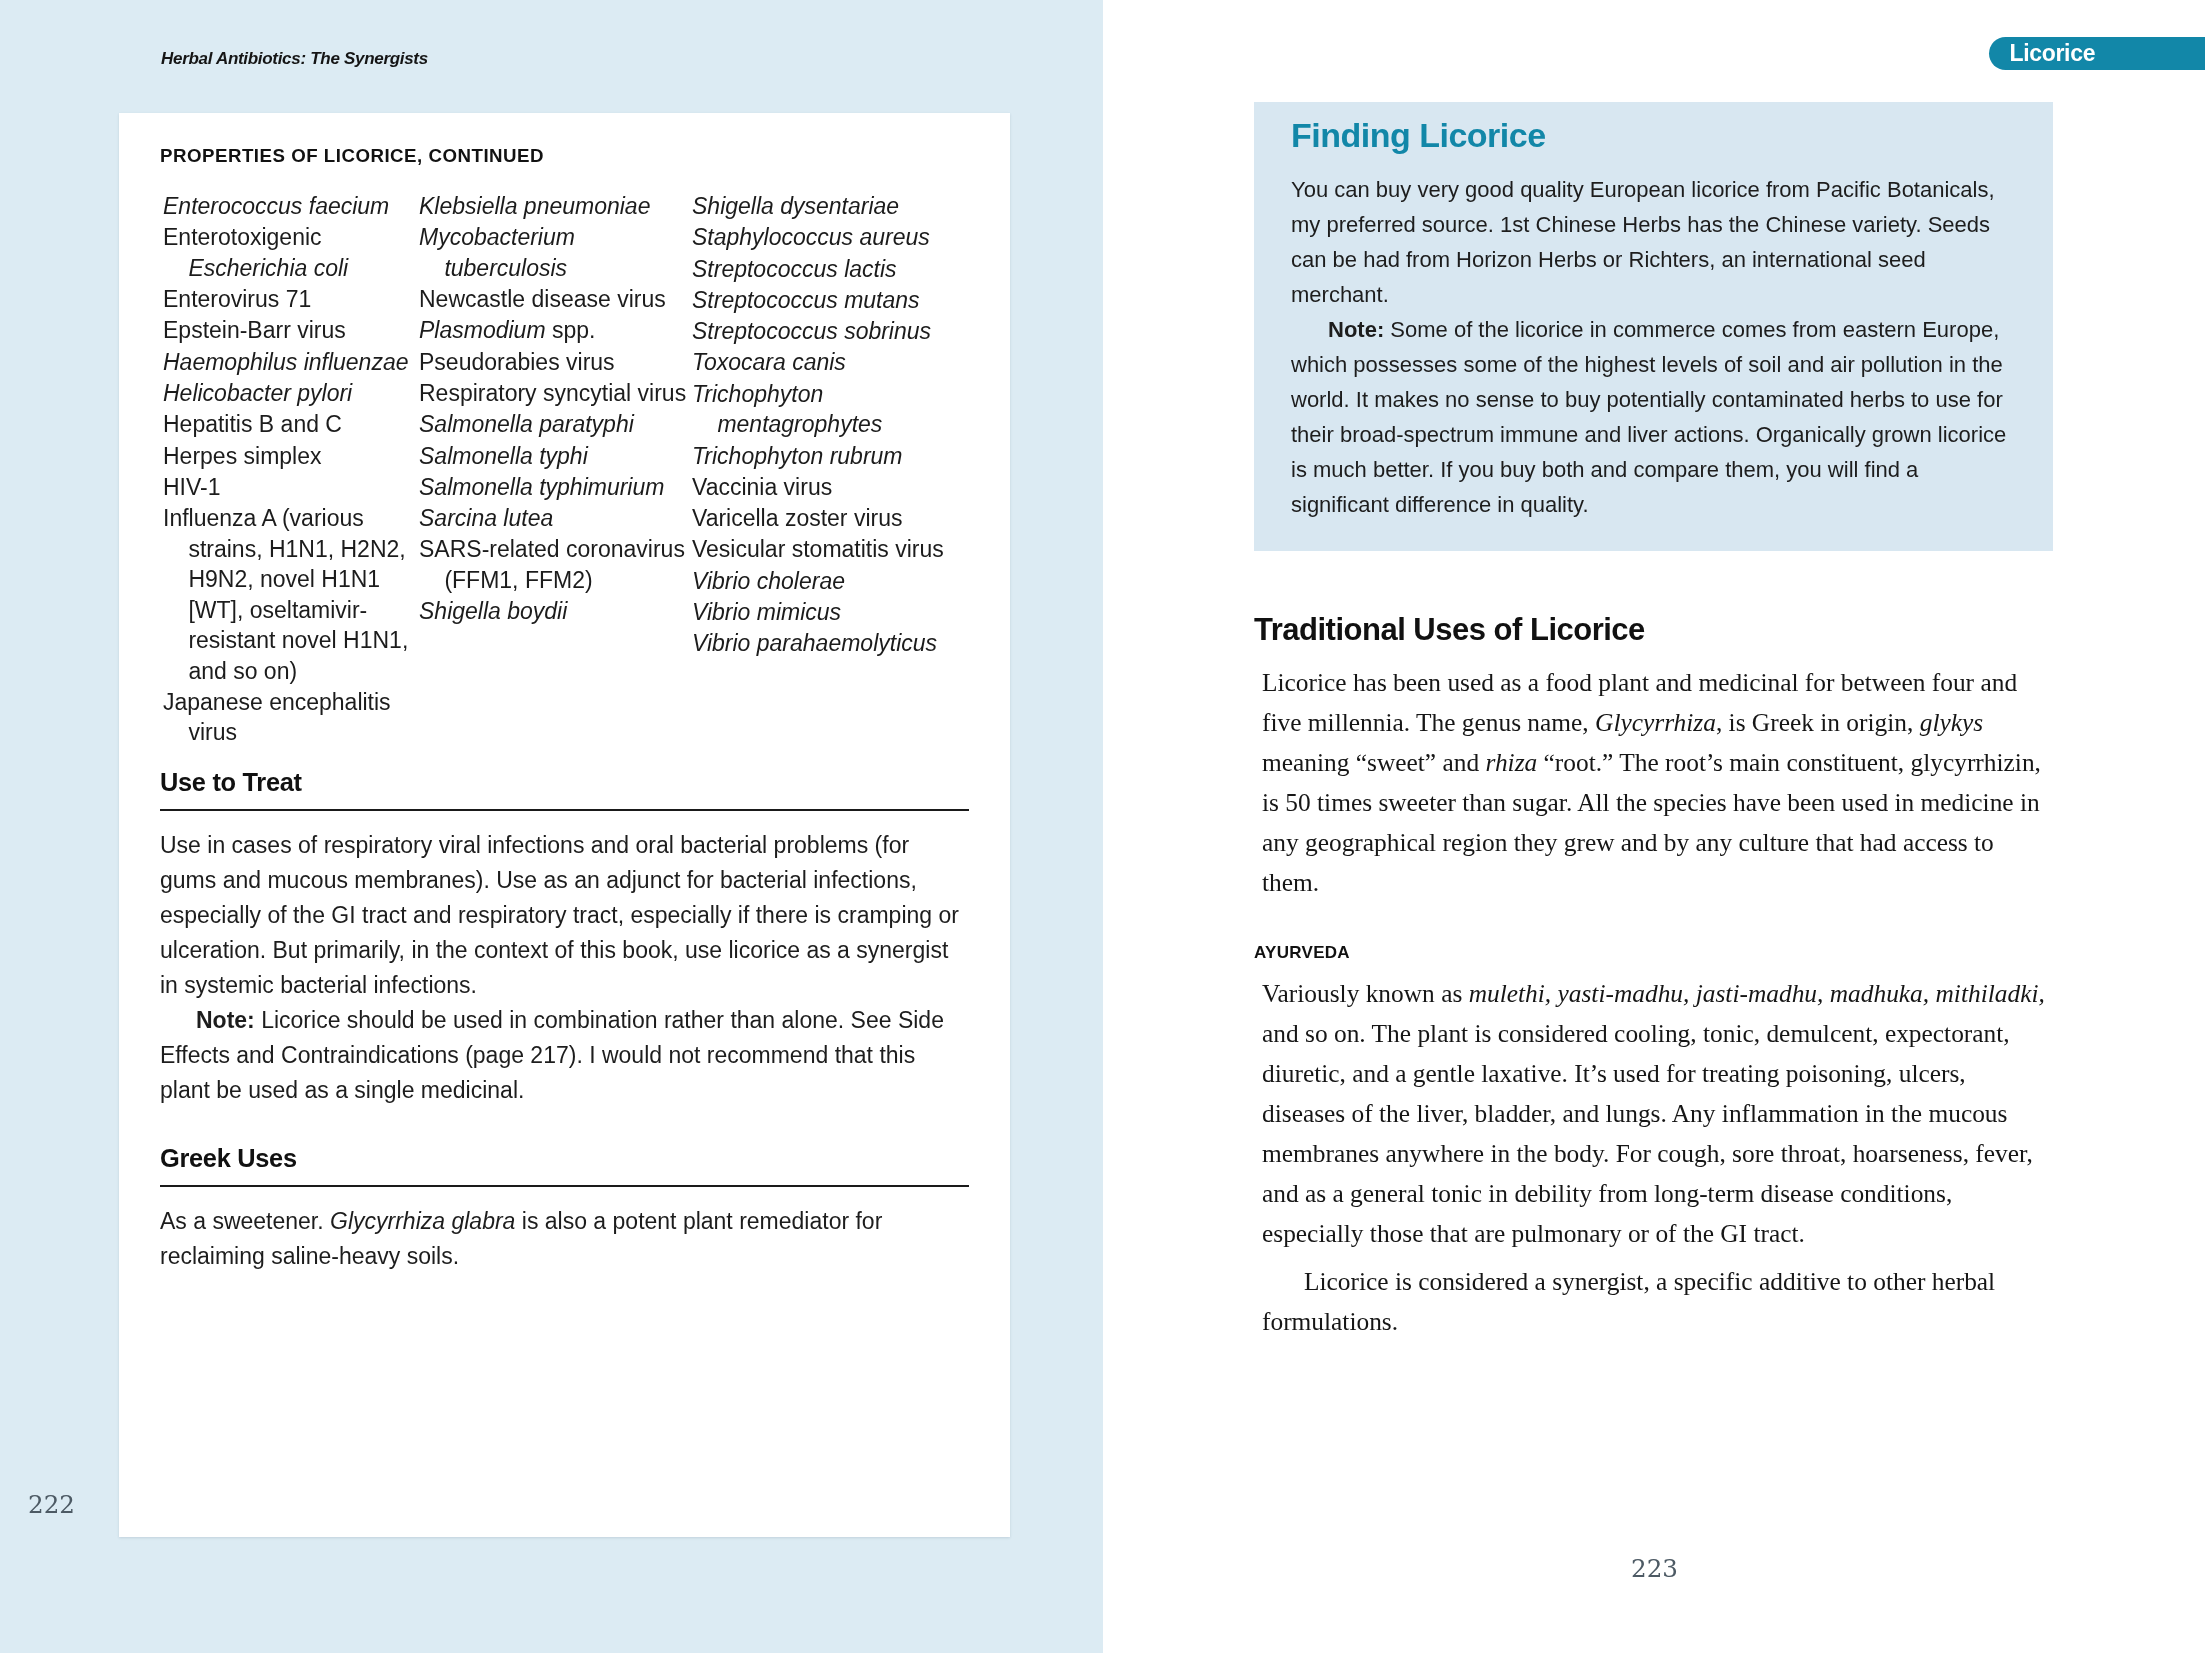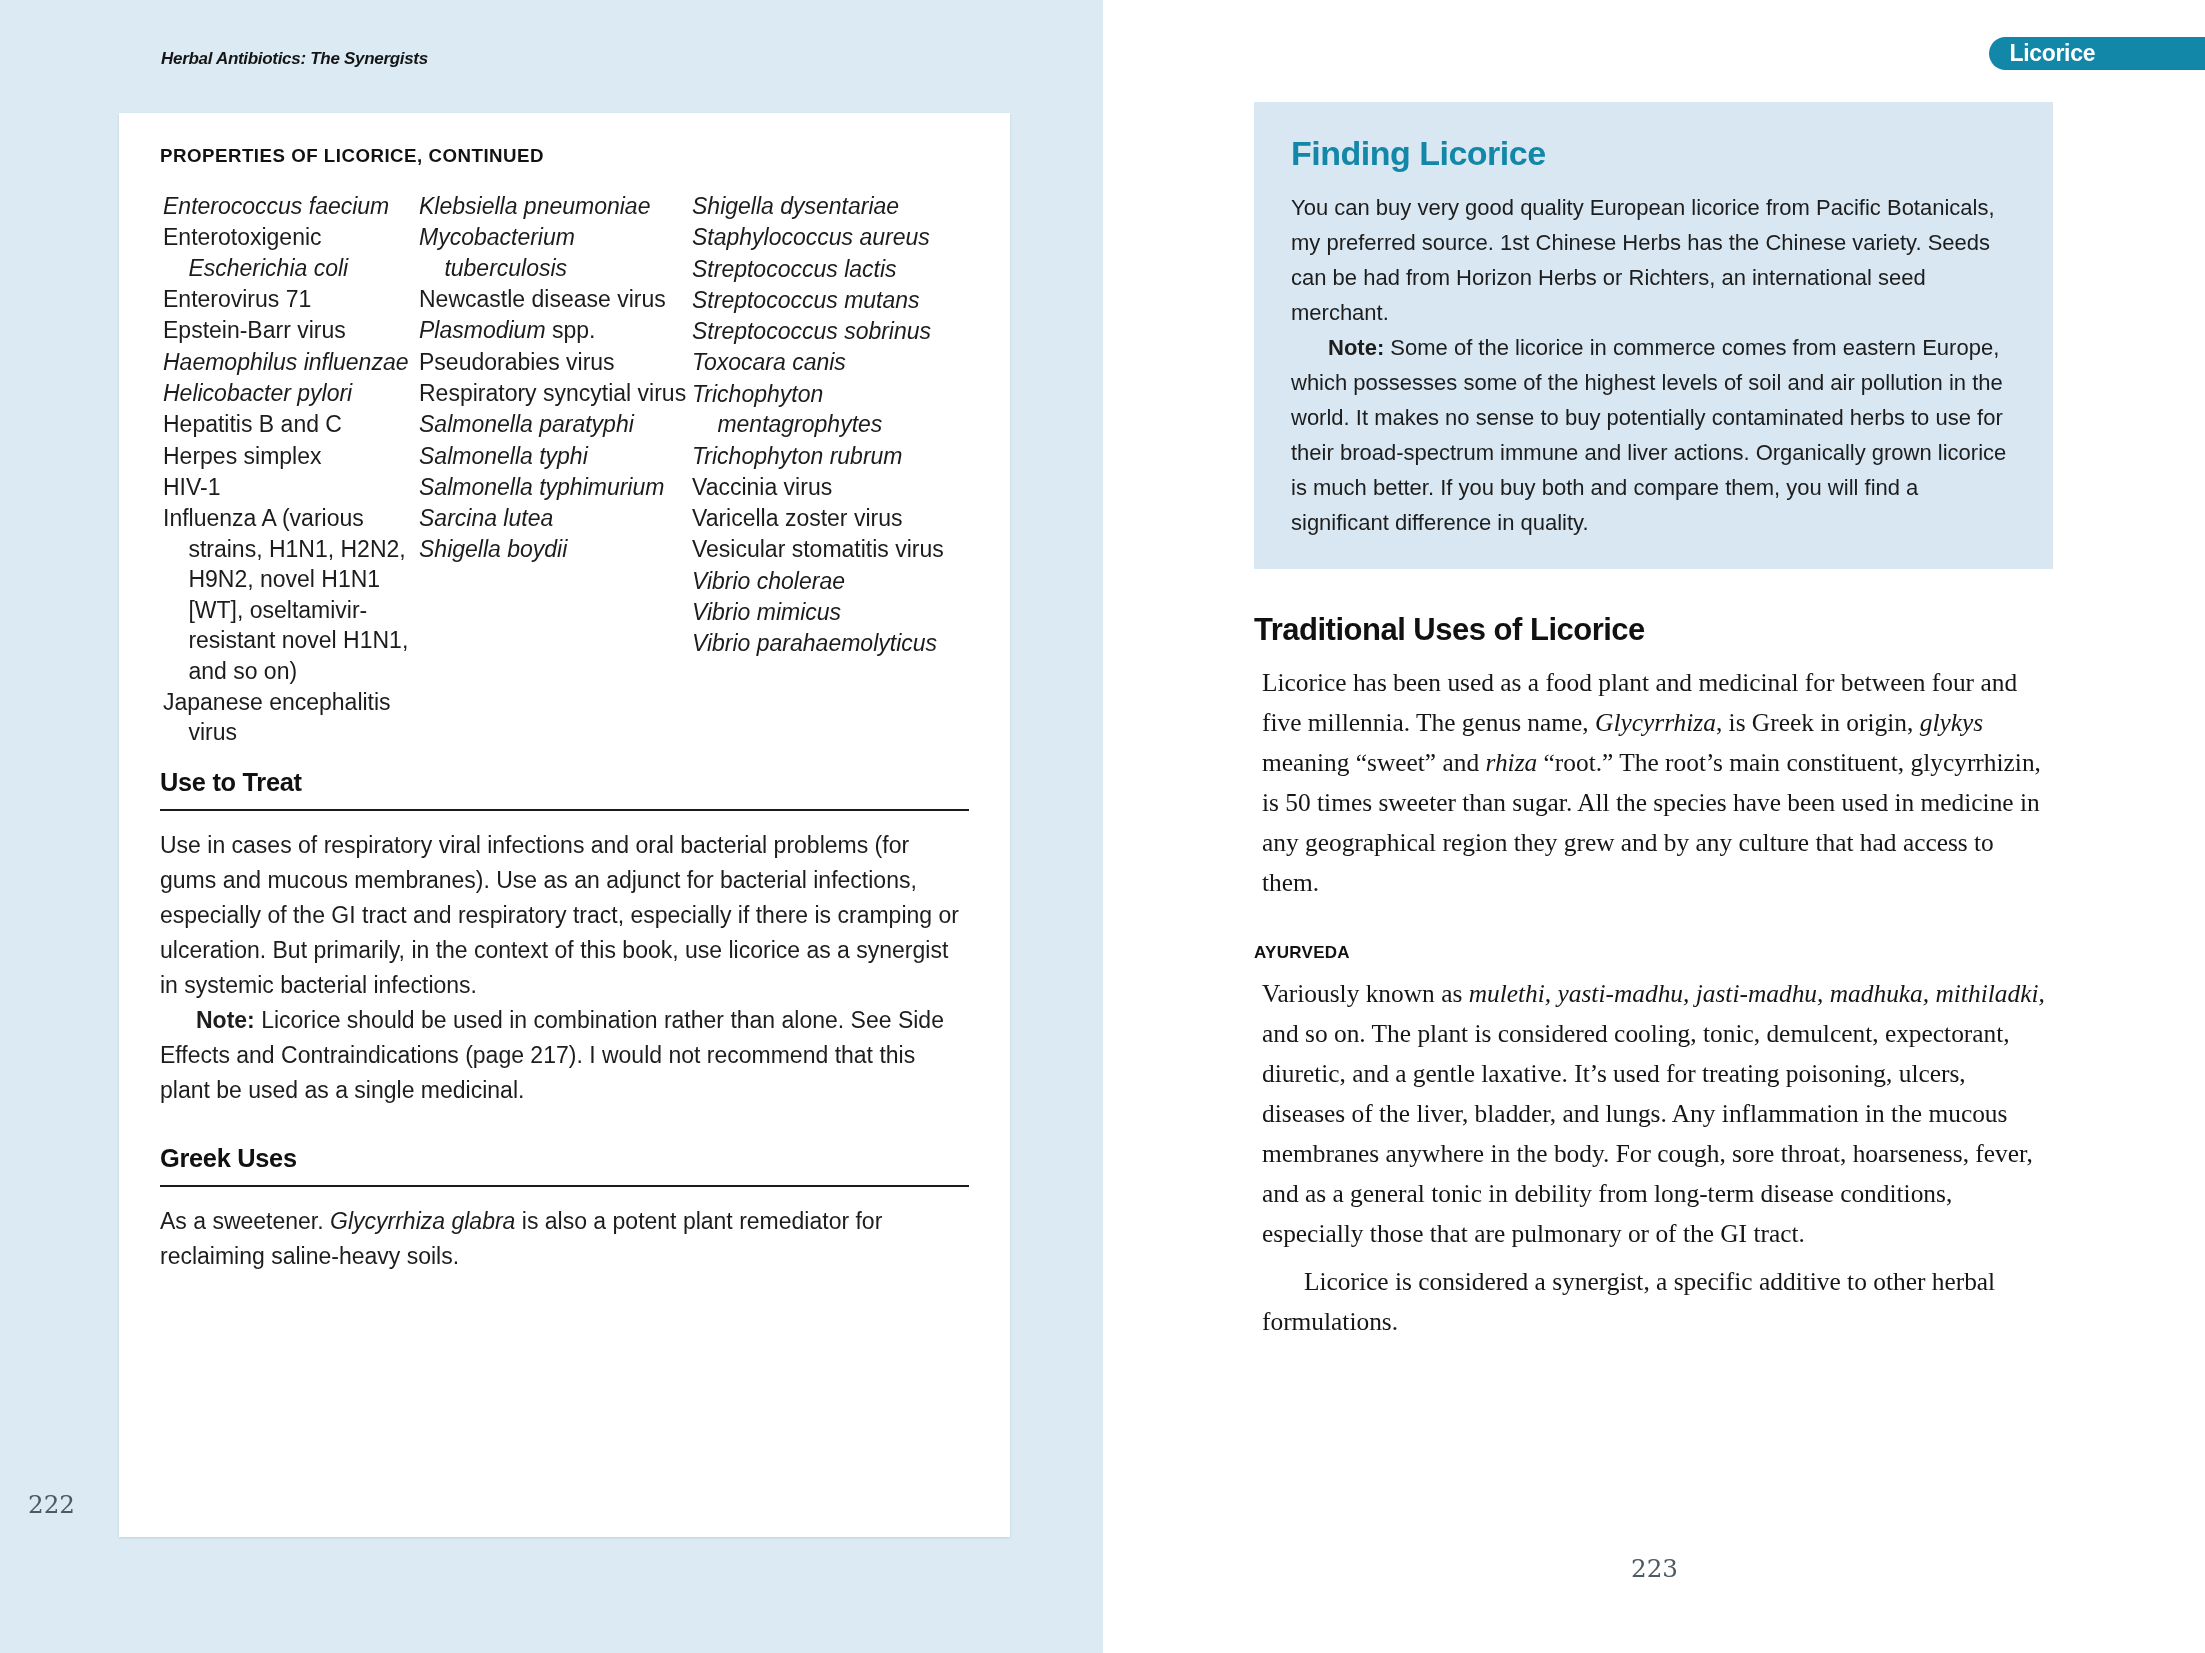--- a/index.html
+++ b/index.html
@@ -27,21 +27,21 @@
   .section h3{margin:0 0 17px 0;font-size:25.4px;letter-spacing:-0.3px;font-weight:bold;border-bottom:2.5px solid #1a1a1a;padding-bottom:12px;color:#111;}
   p.sans{margin:0;font-size:23px;line-height:35px;color:#1d1d1d;}
   p.sans.note-indent{text-indent:36px;}
   .page-num{position:absolute;font-family:"DejaVu Serif",serif;font-size:24.6px;color:#4d5a64;}
   .page.left .page-num{left:0;width:1120px;text-align:left;top:1490px;margin-left:28px;}
   .page.right .page-num{left:0;width:1103px;text-align:center;top:1554px;}
 
   
   .tab{position:absolute;top:37px;right:0;width:217px;height:33px;background:#1287a8;border-radius:17px 0 0 17px;display:flex;align-items:center;}
   .tab span{color:#ffffff;font-weight:bold;font-size:23px;letter-spacing:-0.3px;padding-left:20.4px;}
-  .finding-box{position:absolute;left:151px;top:102px;width:799px;box-sizing:border-box;background:#d8e7f1;padding:32px 37px 29px 37px;}
+  .finding-box{position:absolute;left:151px;top:102px;width:799px;box-sizing:border-box;background:#d8e7f1;padding:14px 37px 29px 37px;}
   .finding-box h2{margin:0 0 17px 0;font-size:34px;letter-spacing:-0.5px;color:#1287a8;font-weight:bold;}
   p.fb{margin:0;font-size:22px;line-height:35px;color:#1d1d1d;}
   p.fb.note-indent{text-indent:37px;}
   .trad{position:absolute;left:151px;top:612px;width:801px;}
   .trad h2{margin:0 0 13.6px 0;font-size:31px;letter-spacing:-0.5px;color:#111;font-weight:bold;}
   .ayur{position:absolute;left:151px;top:943px;width:801px;}
   .ayur h4{margin:0 0 10.2px 0;font-size:17px;letter-spacing:0.3px;color:#111;font-weight:bold;}
   p.serif{margin:8px;font-family:"Liberation Serif",serif;font-size:25.4px;line-height:40px;color:#161616;}
   p.serif.para-indent{text-indent:42px;}
 </style>
@@ -74,20 +74,21 @@
             <div class="pathogen-item"><span class="it">Klebsiella pneumoniae</span></div>
             <div class="pathogen-item"><span class="it">Mycobacterium tuberculosis</span></div>
             <div class="pathogen-item"><span>Newcastle disease virus</span></div>
             <div class="pathogen-item"><span class="it">Plasmodium</span><span> spp.</span></div>
             <div class="pathogen-item"><span>Pseudorabies virus</span></div>
             <div class="pathogen-item"><span>Respiratory syncytial virus</span></div>
             <div class="pathogen-item"><span class="it">Salmonella paratyphi</span></div>
             <div class="pathogen-item"><span class="it">Salmonella typhi</span></div>
             <div class="pathogen-item"><span class="it">Salmonella typhimurium</span></div>
             <div class="pathogen-item"><span class="it">Sarcina lutea</span></div>
+            <div class="pathogen-item"><span>SARS-related coronavirus (FFM1, FFM2)</span></div>
             <div class="pathogen-item"><span class="it">Shigella boydii</span></div>
           </div>
         <div class="col c3">
             <div class="pathogen-item"><span class="it">Shigella dysentariae</span></div>
             <div class="pathogen-item"><span class="it">Staphylococcus aureus</span></div>
             <div class="pathogen-item"><span class="it">Streptococcus lactis</span></div>
             <div class="pathogen-item"><span class="it">Streptococcus mutans</span></div>
             <div class="pathogen-item"><span class="it">Streptococcus sobrinus</span></div>
             <div class="pathogen-item"><span class="it">Toxocara canis</span></div>
             <div class="pathogen-item"><span class="it">Trichophyton mentagrophytes</span></div>

